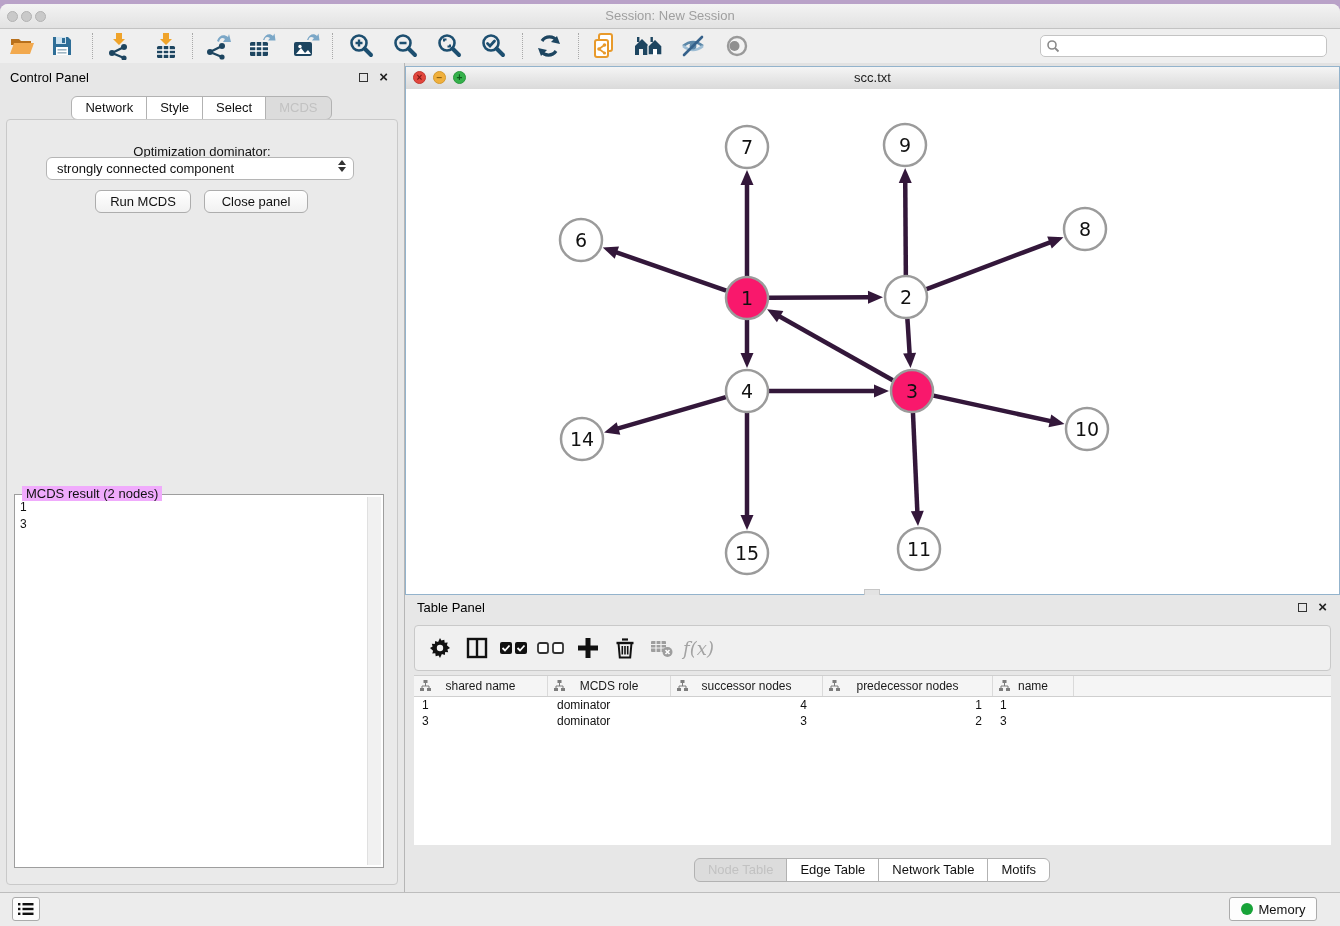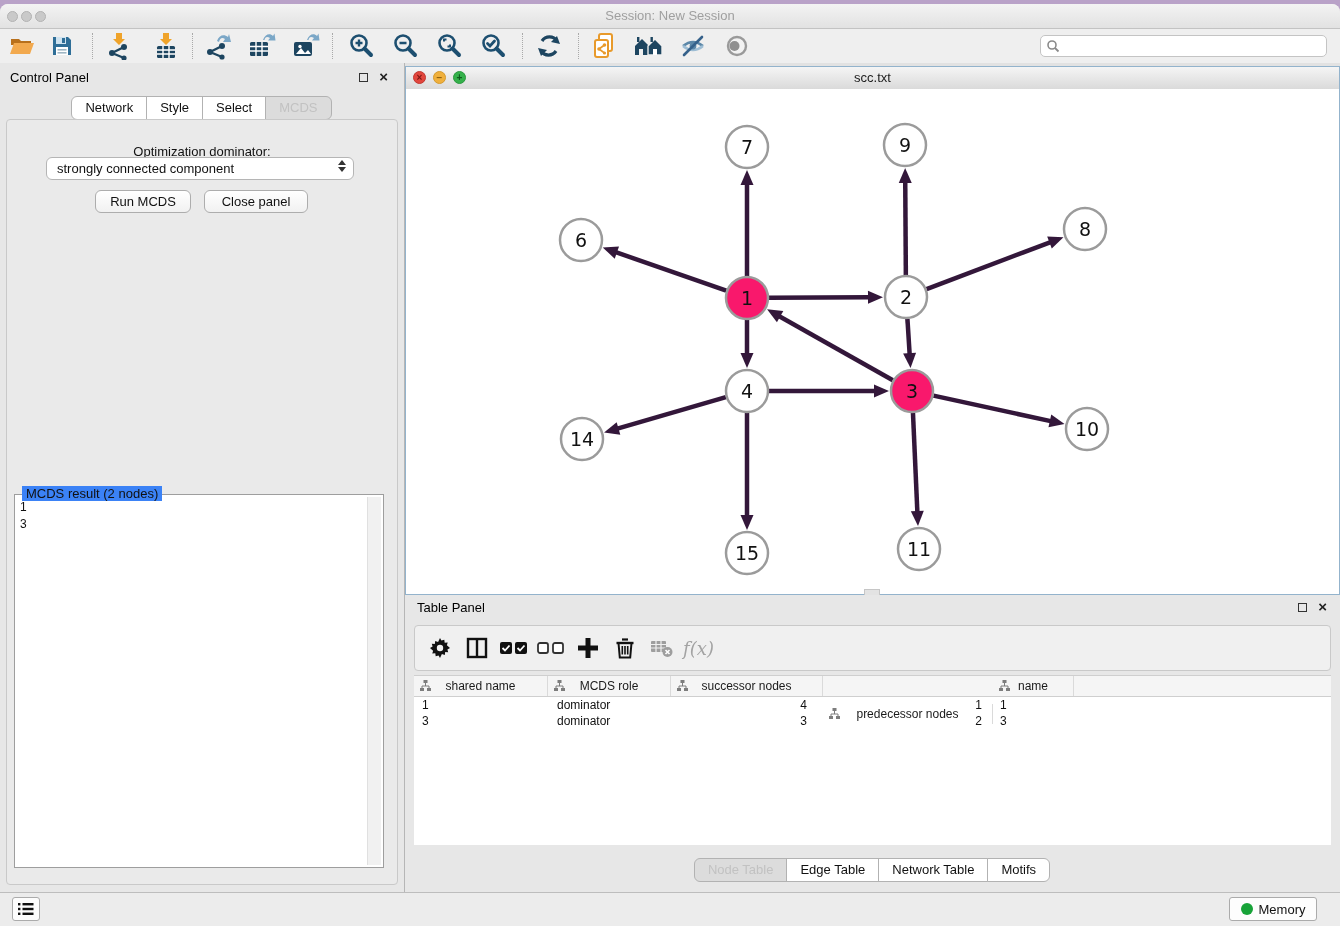--- a/index.html
+++ b/index.html
@@ -30,21 +30,21 @@
   .tab.active{background:#dcdcdc;color:#c2c2c2;}
   .tab-pane{position:absolute;top:56px;left:6px;right:6px;bottom:8px;background:#eaeaea;border:1px solid #c9c9c9;border-radius:4px;}
   .opt-label{position:absolute;top:24px;left:0;right:0;text-align:center;font-size:13px;color:#111;}
   .dropdown{position:absolute;top:37px;left:39px;width:308px;height:23px;background:#fff;border:1px solid #b5b5b5;border-radius:6px;box-sizing:border-box;display:flex;align-items:center;font-size:13px;color:#111;padding-left:10px;}
   .dd-stepper{position:absolute;right:7px;top:2px;display:flex;flex-direction:column;align-items:center;gap:2px;}
   .dd-stepper i{display:block;width:0;height:0;border-left:4px solid transparent;border-right:4px solid transparent;}
   .dd-up{border-bottom:5px solid #333;}
   .dd-down{border-top:5px solid #333;}
   .btn{position:absolute;height:23px;background:linear-gradient(#ffffff,#f1f1f1);border:1px solid #adadad;border-radius:6px;font-size:13px;color:#111;display:flex;align-items:center;justify-content:center;box-sizing:border-box;}
   .result-group{position:absolute;left:7px;right:13px;top:374px;bottom:16px;border:1px solid #9e9e9e;background:#fff;}
-  .result-legend{position:absolute;top:-9px;left:7px;background:#3b82f6;padding:0 4px;font-size:13px;color:#111;}
+  .result-legend{position:absolute;top:-9px;left:7px;background:#f0abfc;padding:0 4px;font-size:13px;color:#111;}
   .result-text{position:absolute;top:4px;left:5px;right:18px;bottom:4px;font-size:12px;line-height:17px;color:#111;white-space:pre;font-family:"Liberation Sans",sans-serif;margin:0;}
   .result-scroll{position:absolute;top:2px;right:2px;bottom:2px;width:13px;background:#f1f1f1;border-left:1px solid #e0e0e0;}
   
   .network-frame{position:absolute;left:405px;top:3px;width:935px;height:529px;background:#fff;border:1px solid #93b3cc;box-sizing:border-box;}
   .frame-titlebar{position:absolute;top:0;left:0;right:0;height:22px;background:linear-gradient(#f5f5f5,#dadada);border-bottom:1px solid #ababab;}
   .light{position:absolute;top:4px;width:13px;height:13px;border-radius:50%;box-sizing:border-box;font-size:10px;font-weight:bold;display:flex;align-items:center;justify-content:center;line-height:1;}
   .light.red{background:#e2463d;border:1px solid #c03830;color:#7d1713;}
   .light.yellow{background:#f0b03c;border:1px solid #d49a2e;color:#8a5d0d;}
   .light.green{background:#35b14b;border:1px solid #2a983e;color:#0f5c1d;}
   .frame-title{position:absolute;top:3px;left:0;right:0;text-align:center;font-size:13px;color:#1c1c1c;}
@@ -421,21 +421,21 @@
             </div>
             <div class="th" style="width: 152px;">
               <svg class="tree" width="11" height="11" viewBox="0 0 11 11">
                 <rect x="3.5" y="0" width="4" height="3" fill="#7d7d7d"></rect>
                 <rect x="0" y="8" width="4" height="3" fill="#7d7d7d"></rect>
                 <rect x="7" y="8" width="4" height="3" fill="#7d7d7d"></rect>
                 <path d="M5.5 3v3M2 8V6h7v2" stroke="#7d7d7d" stroke-width="1" fill="none"></path>
               </svg>
               <span>successor nodes</span>
             </div>
-            <div class="th" style="width: 170px; margin-top: 28px;">
+            <div class="th" style="width: 170px;">
               <svg class="tree" width="11" height="11" viewBox="0 0 11 11">
                 <rect x="3.5" y="0" width="4" height="3" fill="#7d7d7d"></rect>
                 <rect x="0" y="8" width="4" height="3" fill="#7d7d7d"></rect>
                 <rect x="7" y="8" width="4" height="3" fill="#7d7d7d"></rect>
                 <path d="M5.5 3v3M2 8V6h7v2" stroke="#7d7d7d" stroke-width="1" fill="none"></path>
               </svg>
               <span>predecessor nodes</span>
             </div>
             <div class="th" style="width: 81px; justify-content: center;">
               <svg class="tree" width="11" height="11" viewBox="0 0 11 11">

